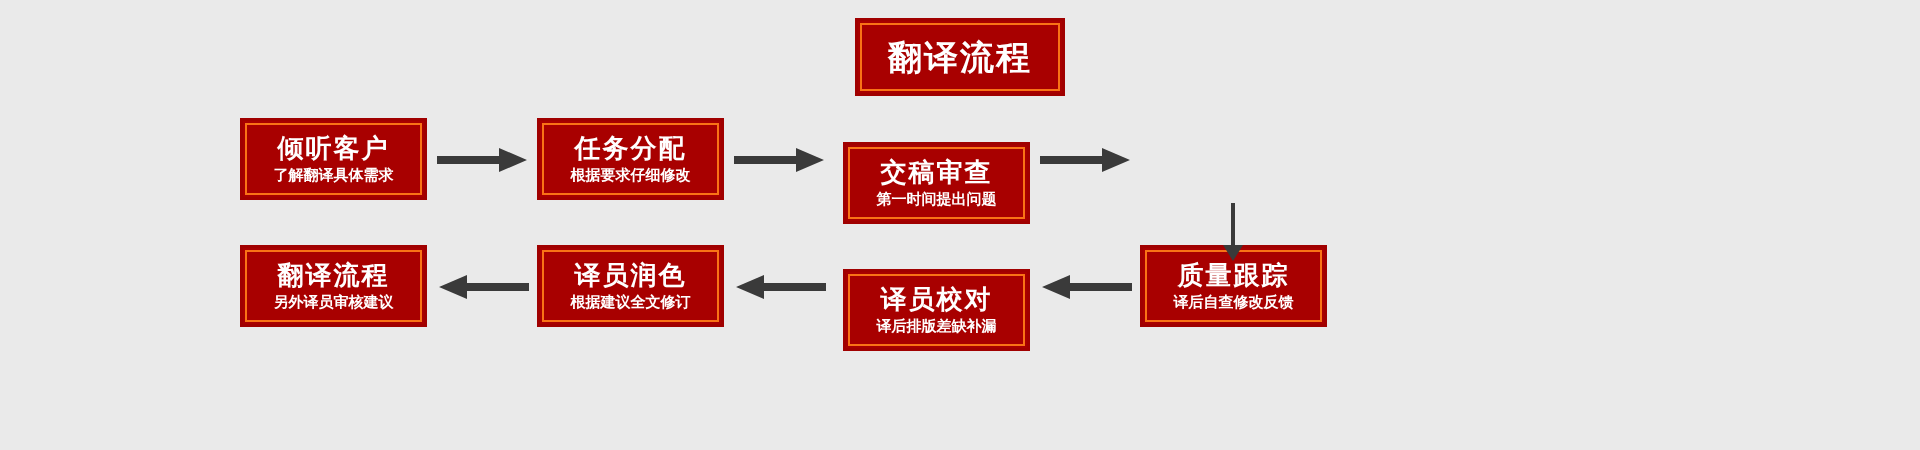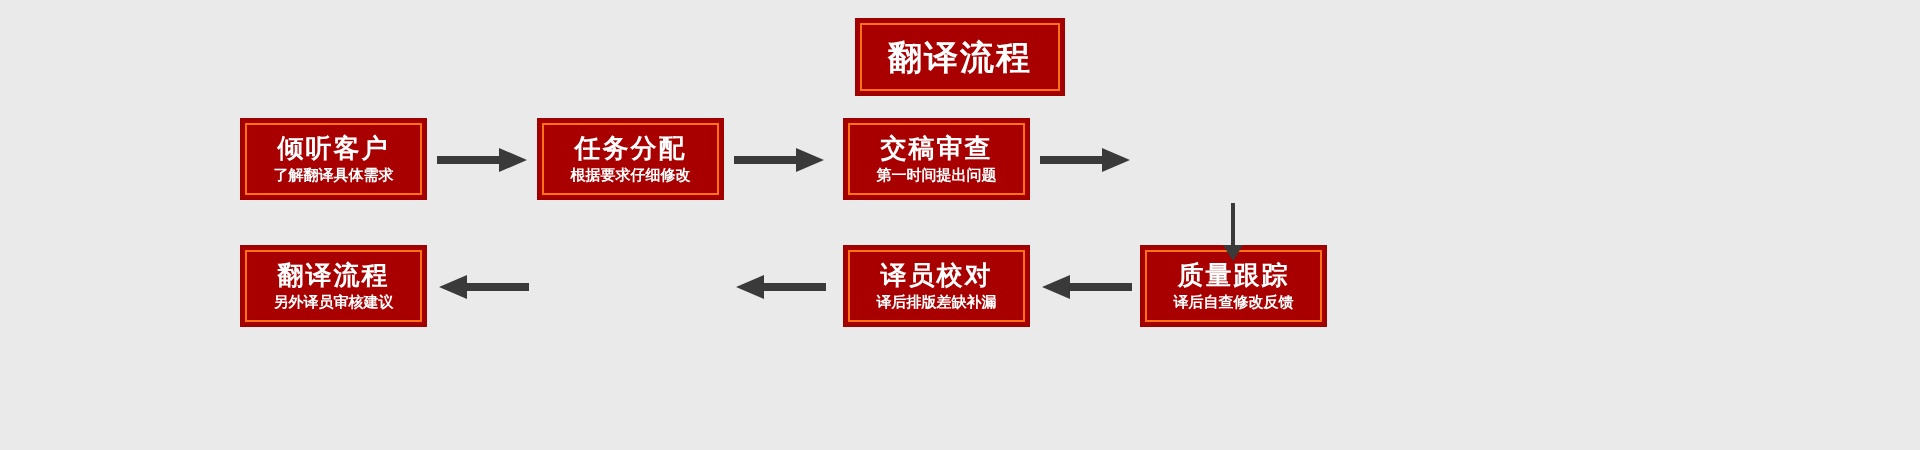--- a/index.html
+++ b/index.html
@@ -83,21 +83,21 @@
     font-weight: bold;
     letter-spacing: 0px;
     white-space: nowrap;
   }
 
   .row1 { top: 118px; }
   .row2 { top: 245px; }
 
   .col1 { left: 240px; }
   .col2 { left: 537px; }
-  .col3 { left: 843px; }
+  .col3 { left: 843px; margin-top: 24px; }
   .col4 { left: 1140px; }
 
   
   .arrow-h {
     position: absolute;
     width: 92px;
     height: 30px;
     display: flex;
     align-items: center;
   }
@@ -153,20 +153,26 @@
   </div>
 
 
   <div class="card step row2 col1">
     <div class="inner">
       <span class="step-title">翻译流程</span>
       <span class="step-sub">另外译员审核建议</span>
     </div>
   </div>
 
+  <div class="card step row2 col2">
+    <div class="inner">
+      <span class="step-title">译员润色</span>
+      <span class="step-sub">根据建议全文修订</span>
+    </div>
+  </div>
 
   <div class="card step row2 col3">
     <div class="inner">
       <span class="step-title">译员校对</span>
       <span class="step-sub">译后排版差缺补漏</span>
     </div>
   </div>
 
   <div class="card step row2 col4">
     <div class="inner">

